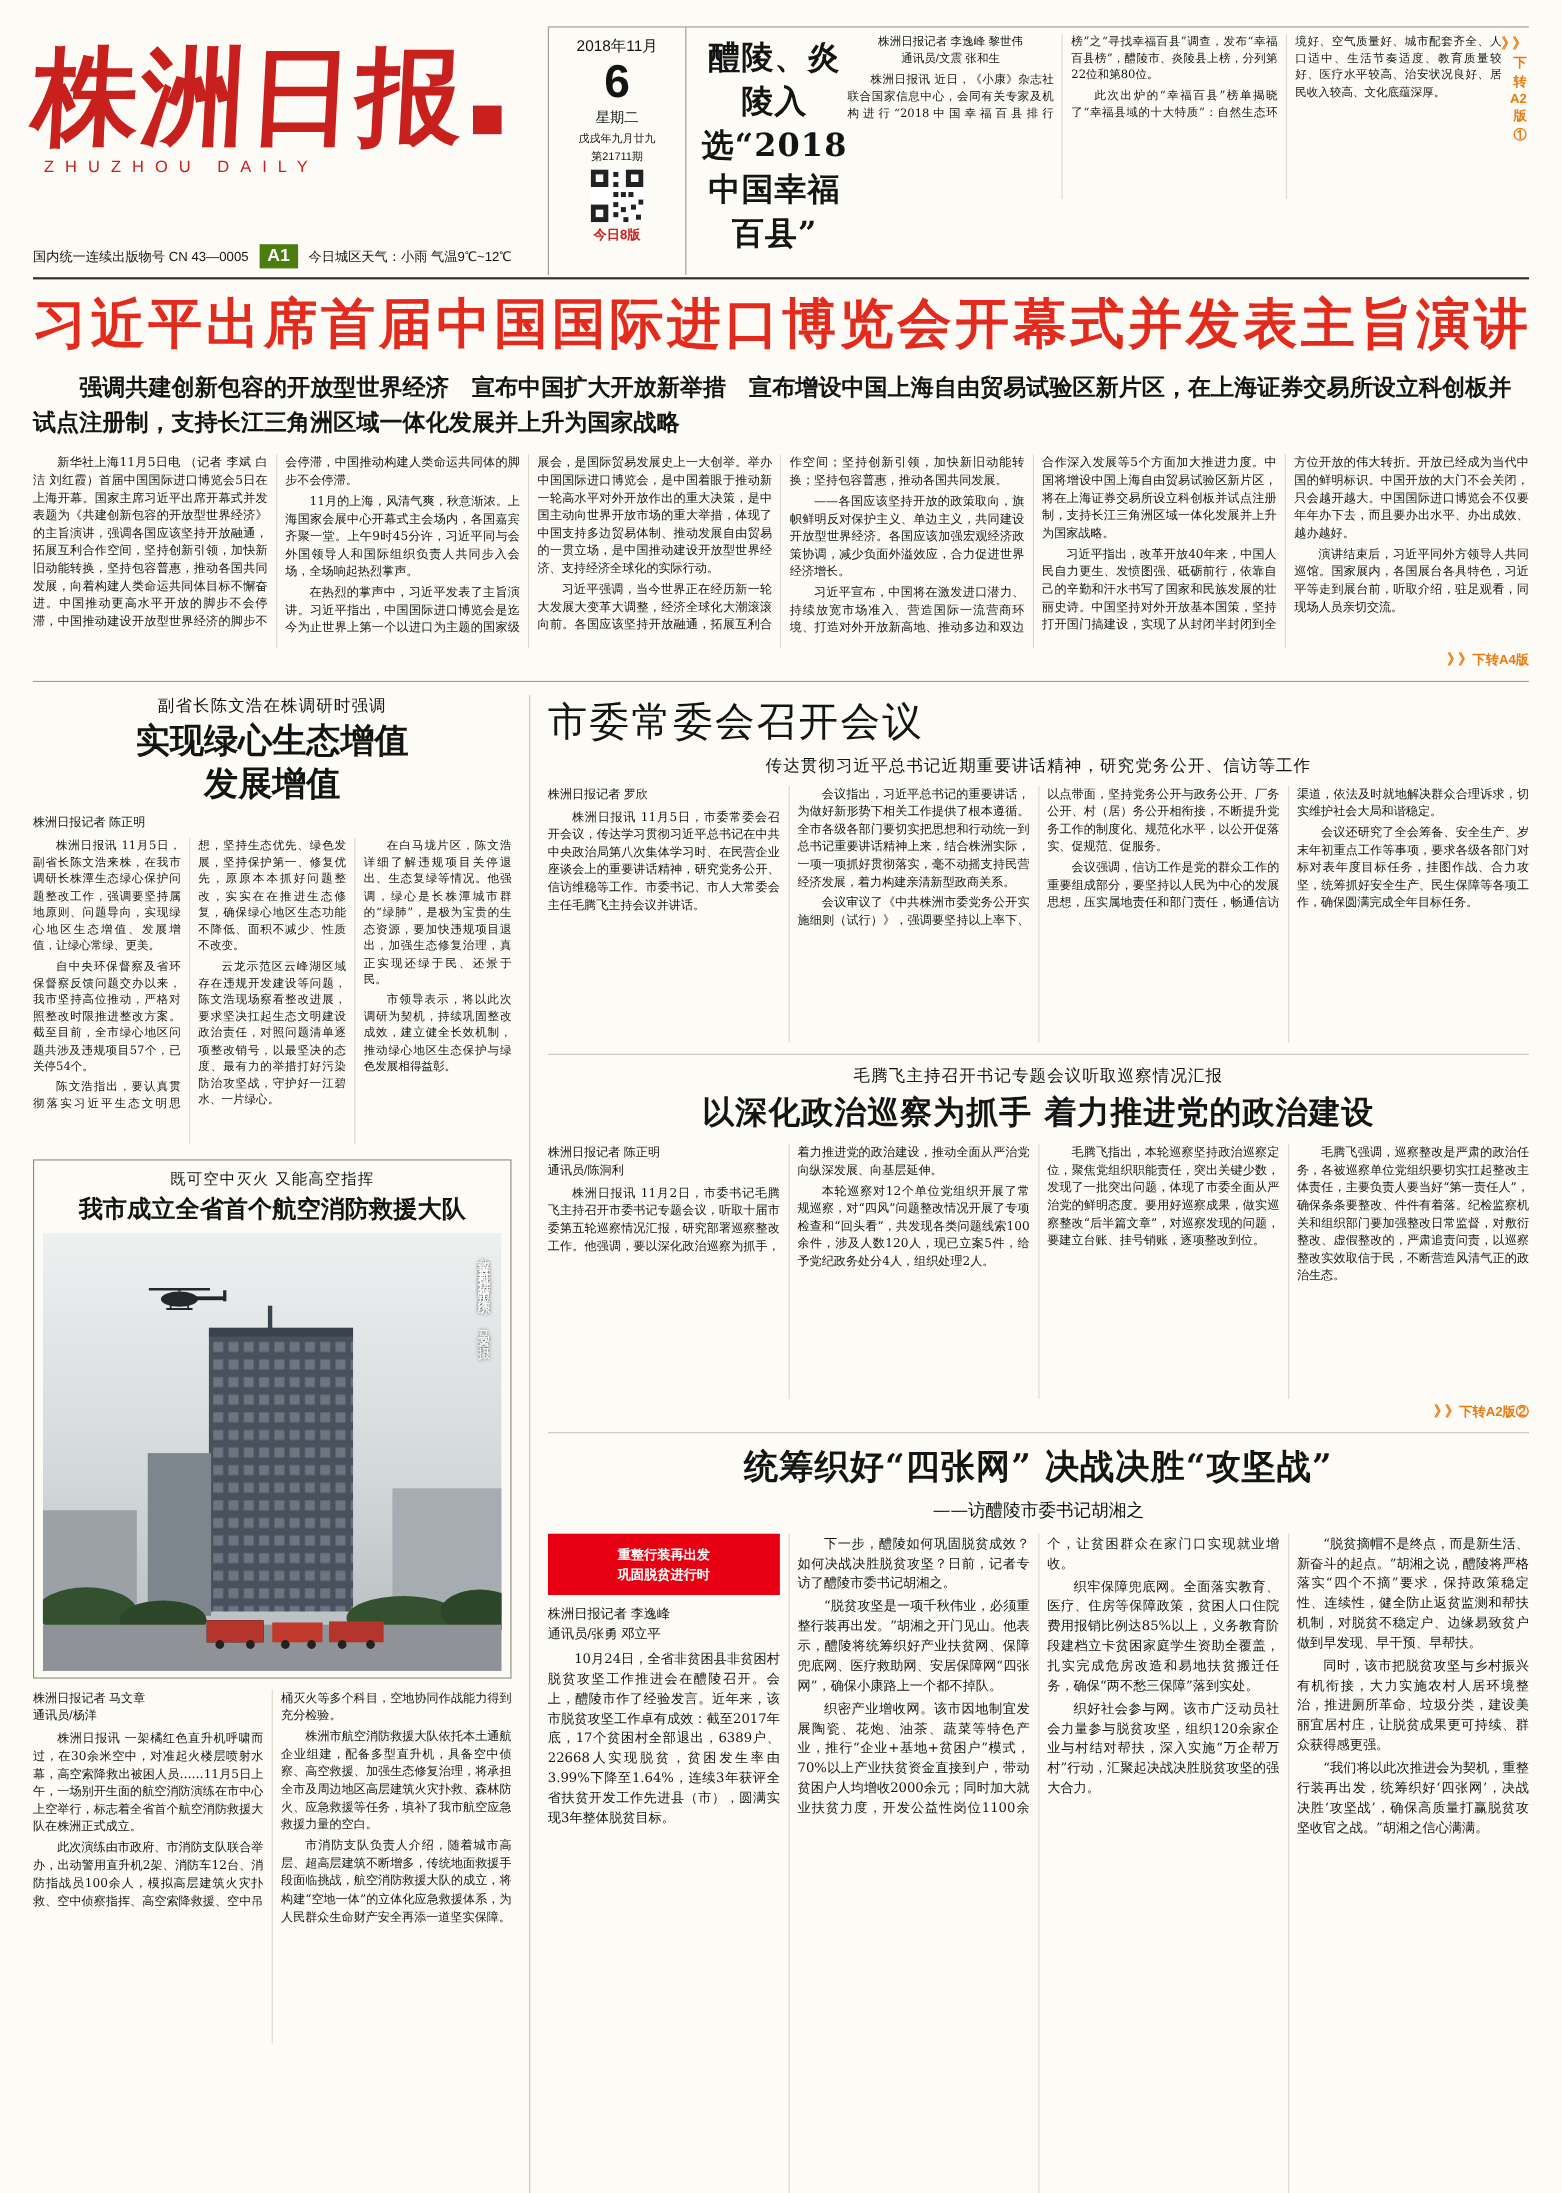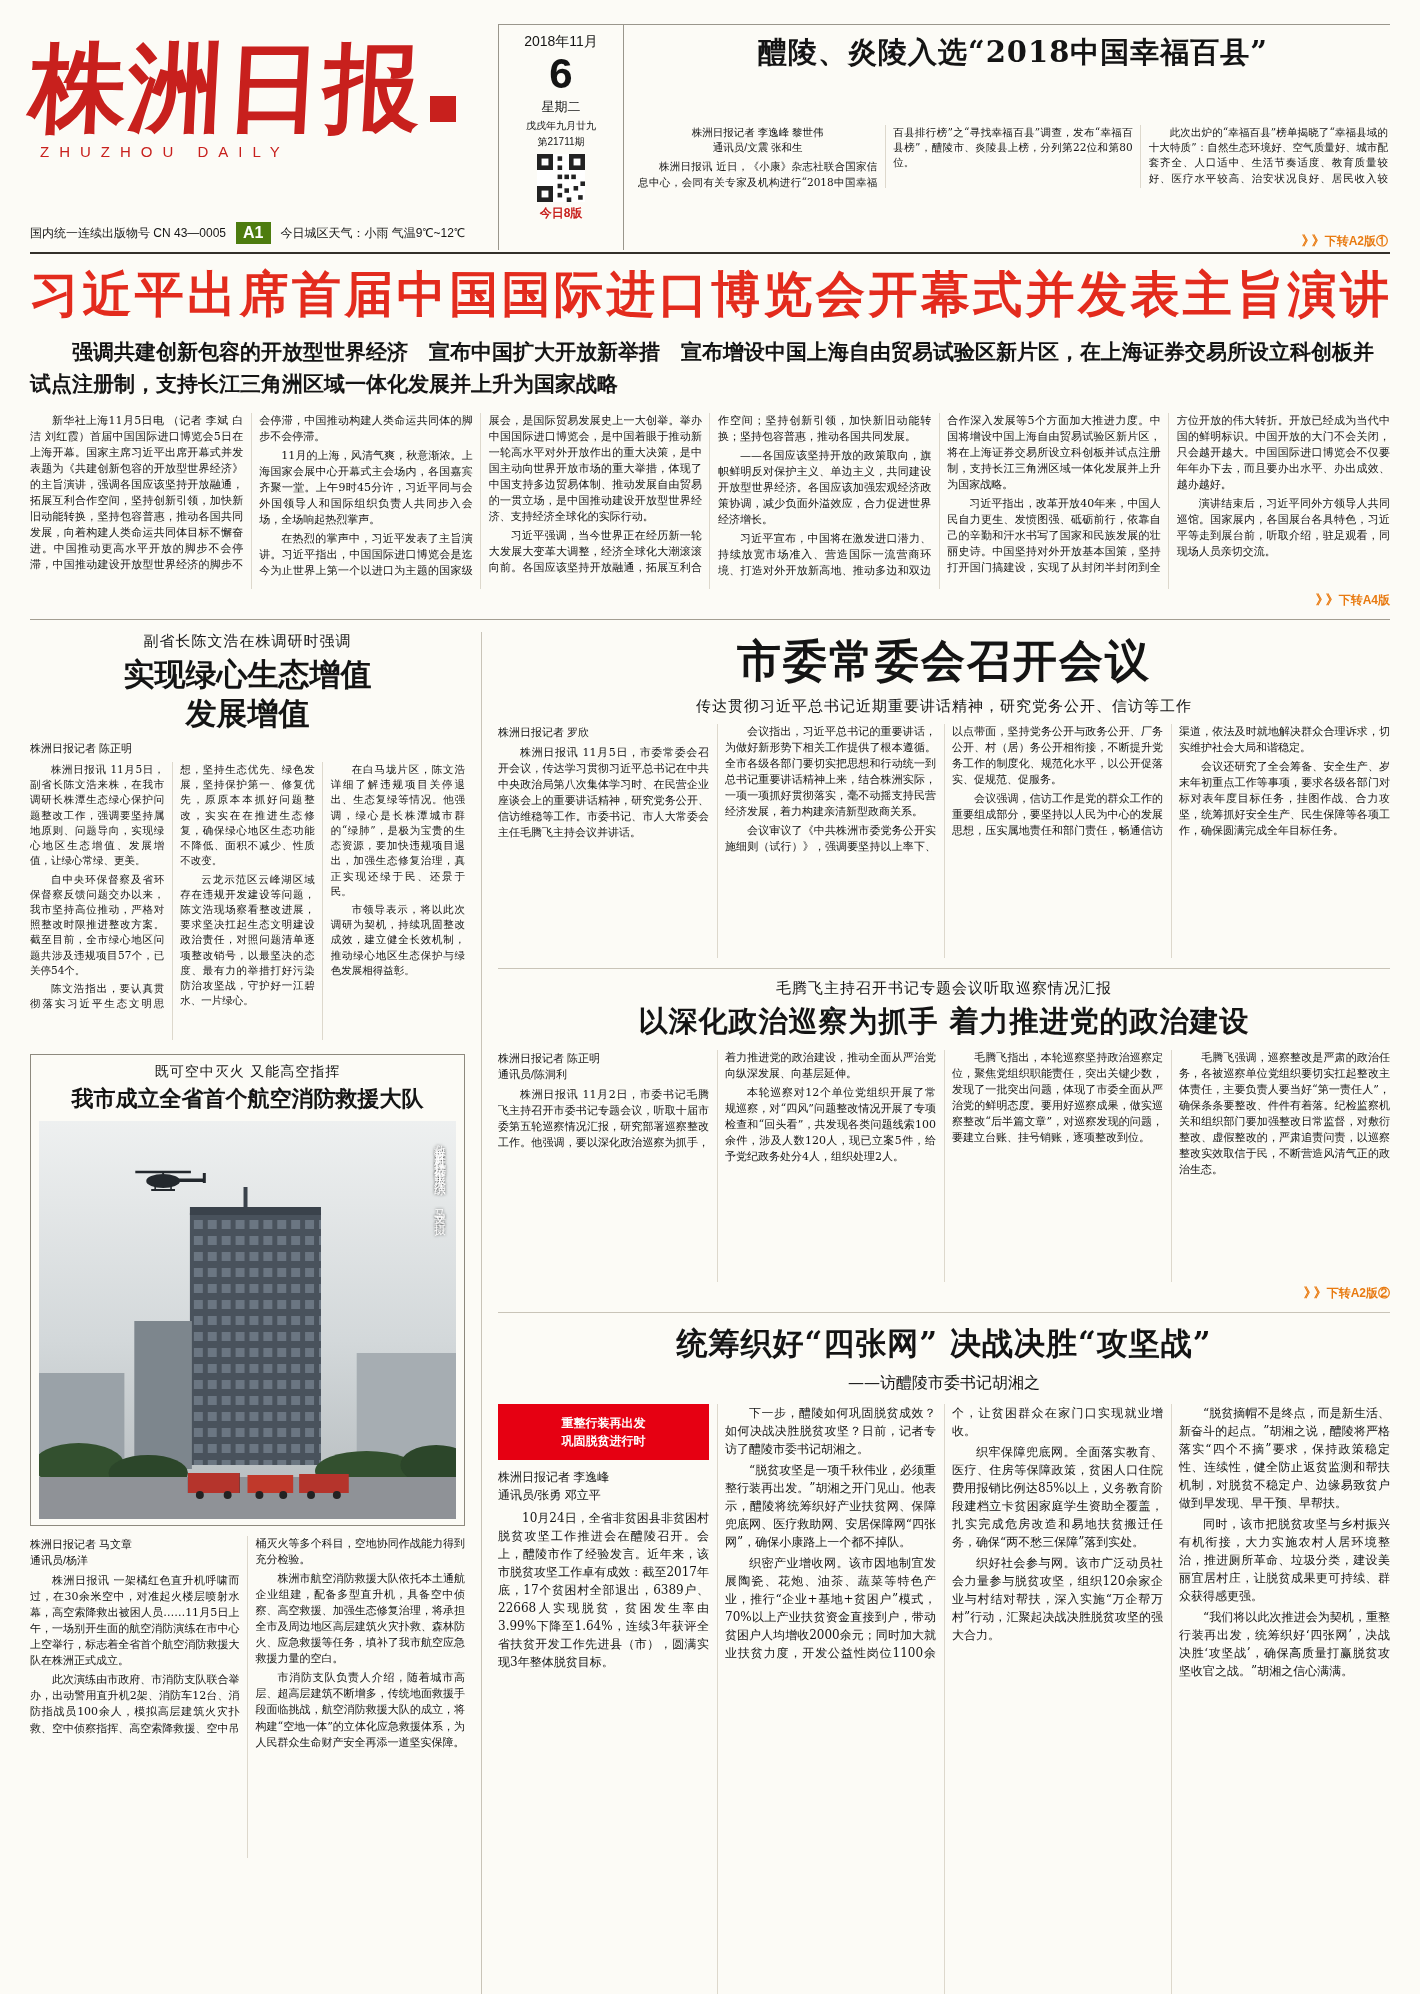--- a/index.html
+++ b/index.html
@@ -18,21 +18,21 @@
   .a1-badge { background:#4d7c0f; color:#fff; font-weight:bold; font-size:16px; padding:2px 7px; font-family:"Liberation Sans", sans-serif; }
   .mast-right-wrap { flex:1; display:flex; border-top:1px solid #9a968c; }
   .datebox { width:126px; border-left:1px solid #9a968c; border-right:1px solid #9a968c; text-align:center; padding:8px 4px 4px; font-family:"Liberation Sans", sans-serif; display:flex; flex-direction:column; align-items:center; }
   .datebox .dm { font-size:14px; }
   .datebox .dd { font-size:42px; font-weight:bold; line-height:1.1; }
   .datebox .dw { font-size:13px; margin-top:1px; }
   .datebox .dl { font-size:10px; margin-top:3px; }
   .datebox .di { font-size:10px; margin-top:2px; }
   .datebox .qr { margin-top:5px; }
   .datebox .dp { font-size:12px; color:#c8201d; font-weight:bold; margin-top:3px; }
-  .top-story { flex:1; padding:6px 2px 0 14px; display:flex; flex-direction:column;gap:44px; }
+  .top-story { flex:1; padding:6px 2px 0 14px; display:flex; flex-direction:row; }
   .top-story h2 { font-size:29px; text-align:center; letter-spacing:1px; margin:2px 0 8px; font-weight:900; }
   .byline-c { text-align:center; font-size:11px; line-height:1.5; margin-bottom:4px; font-family:"Liberation Sans", sans-serif; }
 
   
   .cols { column-gap:16px; column-rule:1px solid #ddd8cc; text-align:justify; overflow:hidden; }
   .cols p { text-indent:2em; margin-bottom:3px; }
   .c3 { column-count:3; }
   .c4 { column-count:4; }
   .c6 { column-count:6; }
   .c2 { column-count:2; }
@@ -55,21 +55,21 @@
   
   .band-rule { border-bottom:1px solid #a39e92; margin:10px 0 12px; }
   .band-mid { display:flex; }
   .mid-left { width:452px; border-right:1px solid #c9c4b8; padding-right:16px; }
   .mid-right { flex:1; padding-left:16px; }
 
   .green .kicker { font-size:15px; margin-bottom:4px; }
   .green h3 { text-align:center; font-size:31px; line-height:1.25; font-weight:900; margin-bottom:8px; }
   .green .cols { height:278px; }
 
-  .committee h3 { text-align:center; font-size:44px; font-weight:700; letter-spacing:2px; }
+  .committee h3 { font-size:36px; font-weight:400; letter-spacing:2px; }
   .committee .deck { text-align:center; font-size:15px; margin:6px 0 8px; letter-spacing:1px; }
   .committee .cols { height:234px; }
 
   .sect-rule { border-bottom:1px solid #c9c4b8; margin:10px 0; }
 
   .inspection .kicker { font-size:15px; margin-bottom:4px; }
   .inspection h3 { text-align:center; font-size:29px; font-weight:900; letter-spacing:1px; margin-bottom:8px; }
   .inspection .cols { height:232px; }
   .inspection .jump { margin-top:2px; }
 

